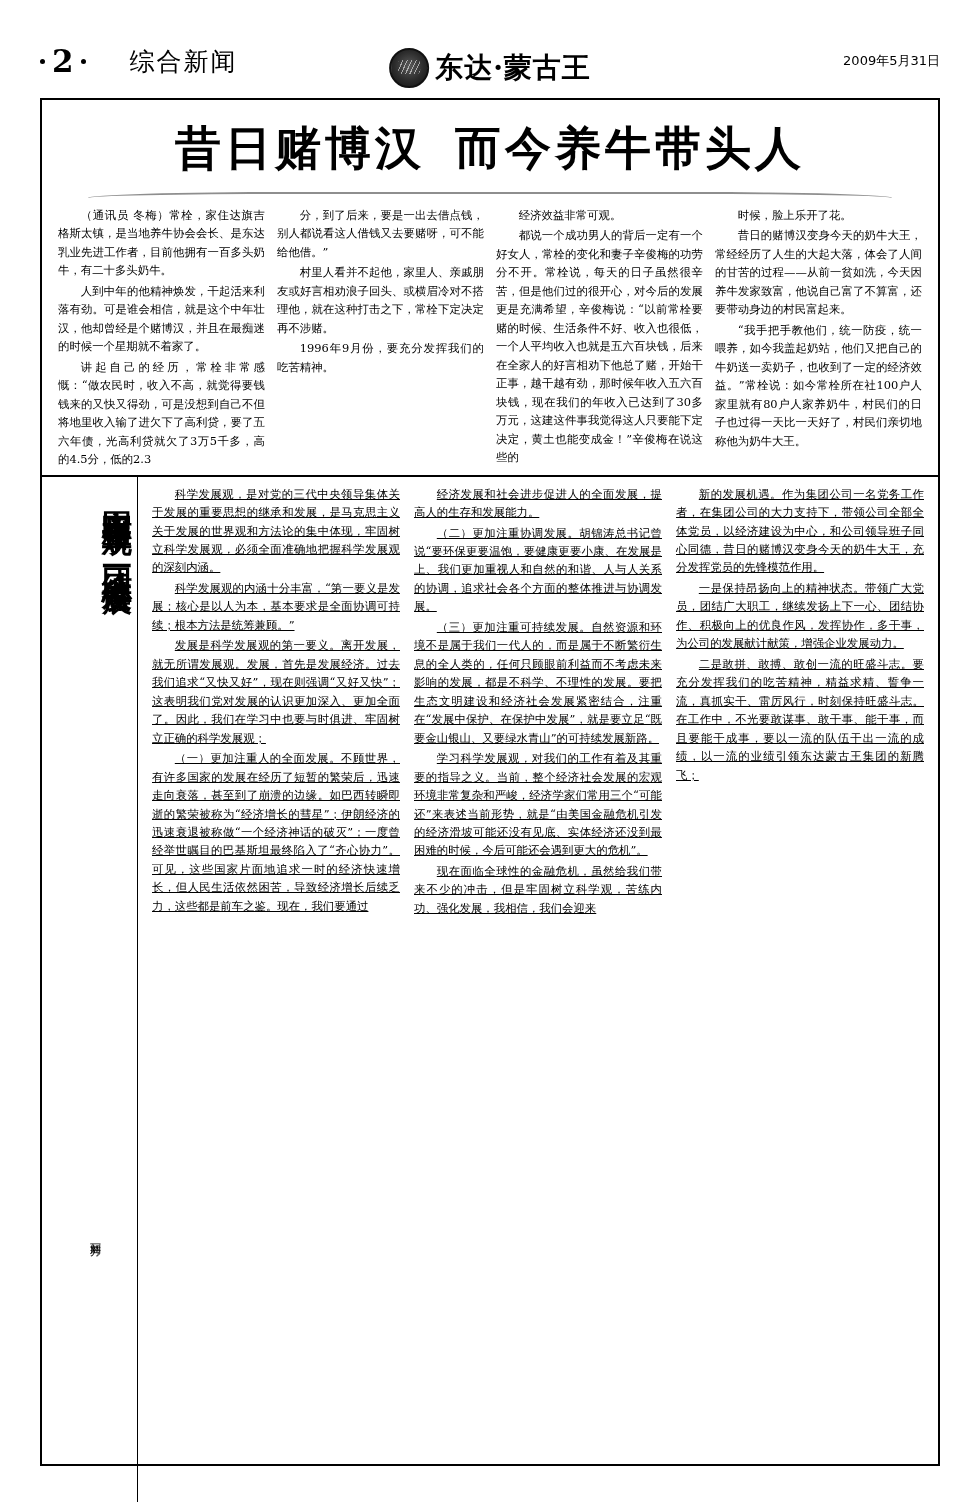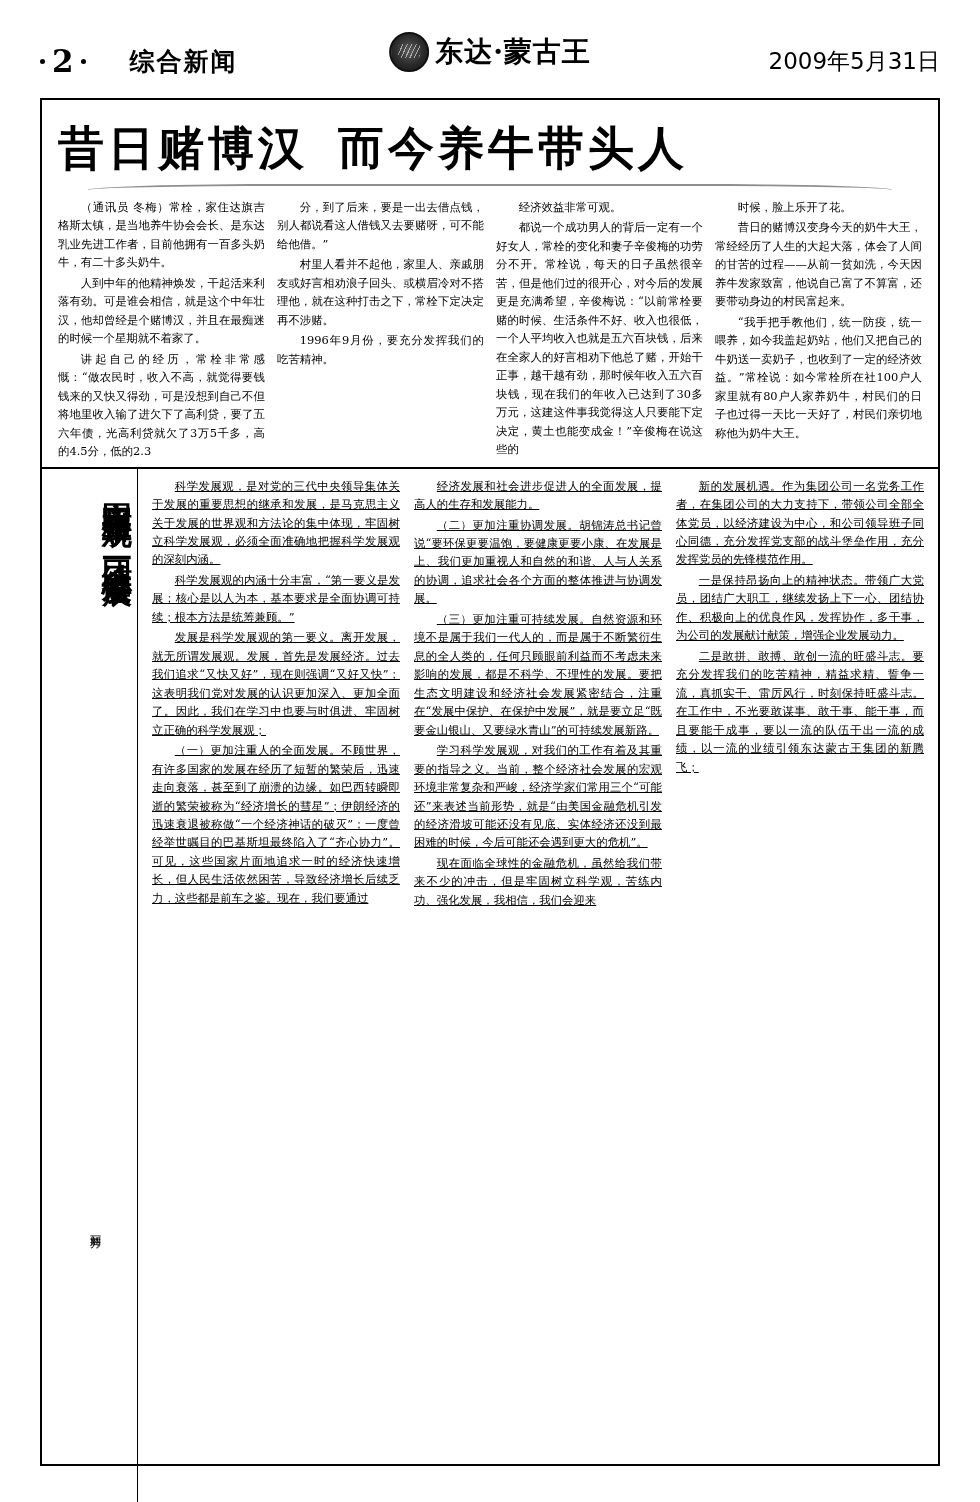--- a/index.html
+++ b/index.html
@@ -43,32 +43,32 @@
     display: inline-block;
   }
   .page-num {
     font-size: 31px;
     font-weight: bold;
     line-height: 1;
   }
   .section-title {
     margin-left: 44px;
     font-size: 25px;
-    font-weight: bold;
+    font-weight: normal;
     letter-spacing: 2px;
     font-family: "DejaVu Sans", "Liberation Sans", sans-serif;
   }
   .paper-logo {
     position: absolute;
     left: 50%;
     transform: translateX(-50%);
     display: flex;
     align-items: center;
     gap: 6px;
-    top: 2px;
+    top: 18px;
   }
   .logo-seal {
     width: 36px; height: 36px;
     border-radius: 50%;
     background: radial-gradient(circle at 50% 45%, #5a5a5a 0%, #2b2b2b 55%, #111 100%);
     position: relative;
     border: 2px solid #111;
     flex: none;
   }
   .logo-seal:after {
@@ -82,45 +82,46 @@
   }
   .logo-text {
     font-size: 28px;
     font-weight: bold;
     letter-spacing: 1px;
     font-family: "DejaVu Serif", serif;
   }
   .issue-date {
     position: absolute;
     right: 0;
-    font-size: 23px;
+    font-size: 13px;
     font-family: "DejaVu Sans", "Liberation Sans", sans-serif;
   }
 
   
   .frame {
     margin: 6px 40px 0 40px;
     border: 2px solid #000;
     box-sizing: border-box;
     height: 1368px;
     position: relative;
     padding: 0;
   }
 
   
   .lead {
     padding: 10px 16px 4px 16px;
     border-bottom: 2px solid #000;
   }
   .lead-headline {
+    text-align: center;
     font-size: 46px;
     font-weight: bold;
     letter-spacing: 4px;
     font-family: "DejaVu Serif", serif;
-    margin: 8px 0 0 0;
+    margin: 8px 0 8px 0;
     white-space: nowrap;
   }
   .lead-headline .gap { display:inline-block; width: 30px; }
   .swoosh {
     height: 14px;
     position: relative;
     margin: -2px 0 2px 0;
   }
   .swoosh:before {
     content:"";
@@ -254,21 +255,21 @@
           <p>（一）更加注重人的全面发展。不顾世界，有许多国家的发展在经历了短暂的繁荣后，迅速走向衰落，甚至到了崩溃的边缘。如巴西转瞬即逝的繁荣被称为“经济增长的彗星”；伊朗经济的迅速衰退被称做“一个经济神话的破灭”；一度曾经举世瞩目的巴基斯坦最终陷入了“齐心协力”。可见，这些国家片面地追求一时的经济快速增长，但人民生活依然困苦，导致经济增长后续乏力，这些都是前车之鉴。现在，我们要通过</p>
         </div>
         <div class="col">
           <p>经济发展和社会进步促进人的全面发展，提高人的生存和发展能力。</p>
           <p>（二）更加注重协调发展。胡锦涛总书记曾说“要环保更要温饱，要健康更要小康、在发展是上、我们更加重视人和自然的和谐、人与人关系的协调，追求社会各个方面的整体推进与协调发展。</p>
           <p>（三）更加注重可持续发展。自然资源和环境不是属于我们一代人的，而是属于不断繁衍生息的全人类的，任何只顾眼前利益而不考虑未来影响的发展，都是不科学、不理性的发展。要把生态文明建设和经济社会发展紧密结合，注重在“发展中保护、在保护中发展”，就是要立足“既要金山银山、又要绿水青山”的可持续发展新路。</p>
           <p>学习科学发展观，对我们的工作有着及其重要的指导之义。当前，整个经济社会发展的宏观环境非常复杂和严峻，经济学家们常用三个“可能还”来表述当前形势，就是“由美国金融危机引发的经济滑坡可能还没有见底、实体经济还没到最困难的时候，今后可能还会遇到更大的危机”。</p>
           <p>现在面临全球性的金融危机，虽然给我们带来不少的冲击，但是牢固树立科学观，苦练内功、强化发展，我相信，我们会迎来</p>
         </div>
         <div class="col">
-          <p>新的发展机遇。作为集团公司一名党务工作者，在集团公司的大力支持下，带领公司全部全体党员，以经济建设为中心，和公司领导班子同心同德，充分发挥党支部的战斗堡垒作用，充分发挥党员的先锋模范作用。</p>
+          <p>新的发展机遇。作为集团公司一名党务工作者，在集团公司的大力支持下，带领公司全部全体党员，以经济建设为中心，和公司领导班子同心同德，昔日的赌博汉变身今天的奶牛大王，充分发挥党员的先锋模范作用。</p>
           <p>一是保持昂扬向上的精神状态。带领广大党员，团结广大职工，继续发扬上下一心、团结协作、积极向上的优良作风，发挥协作，多干事，为公司的发展献计献策，增强企业发展动力。</p>
           <p>二是敢拼、敢搏、敢创一流的旺盛斗志。要充分发挥我们的吃苦精神，精益求精、誓争一流，真抓实干、雷厉风行，时刻保持旺盛斗志。在工作中，不光要敢谋事、敢干事、能干事，而且要能干成事，要以一流的队伍干出一流的成绩，以一流的业绩引领东达蒙古王集团的新腾飞；</p>
         </div>
       </div>
     </div>
 
   </div>
 </div>
 
 </body></html>

